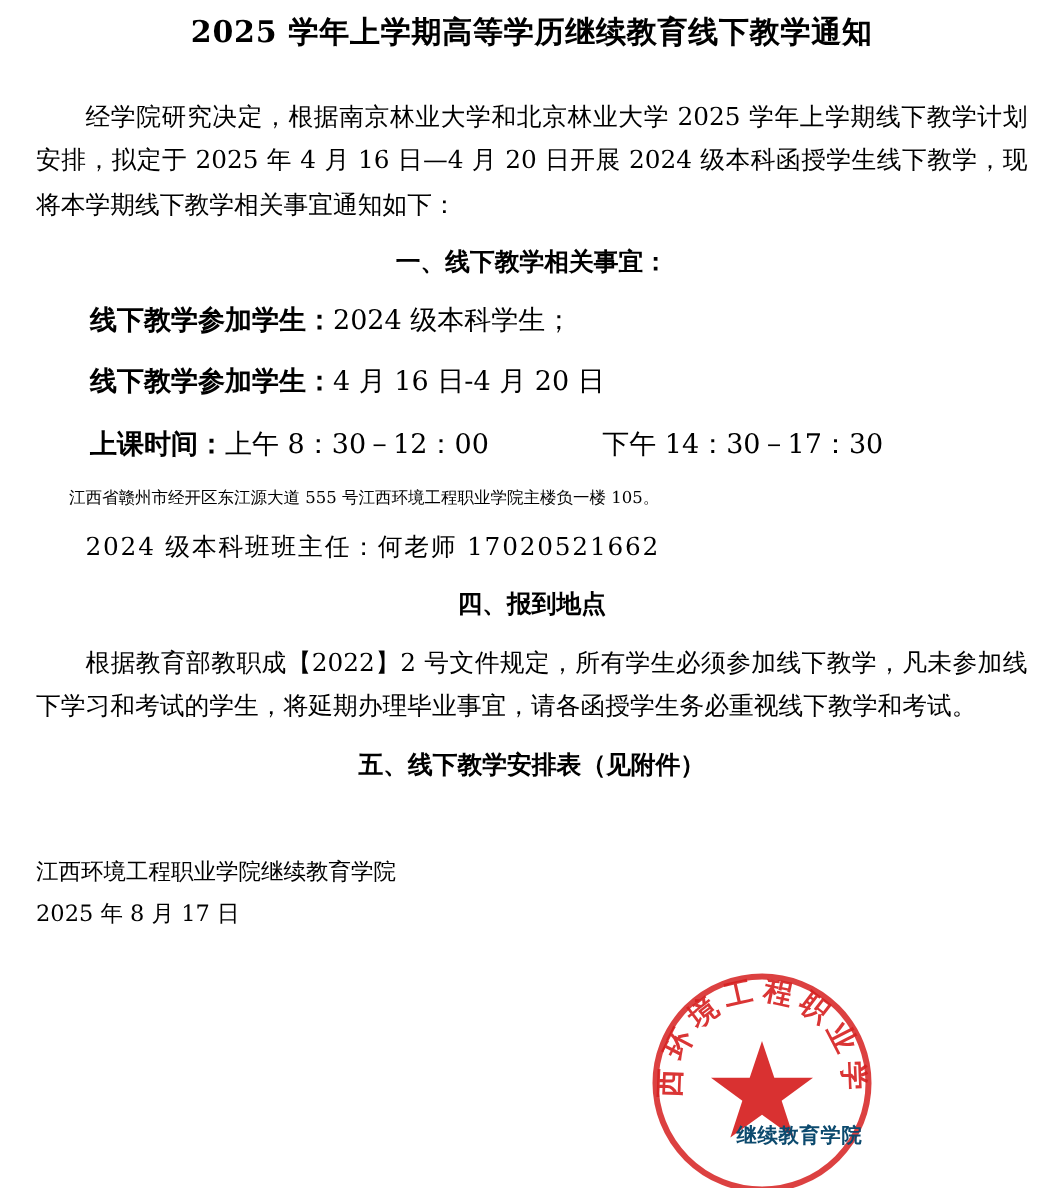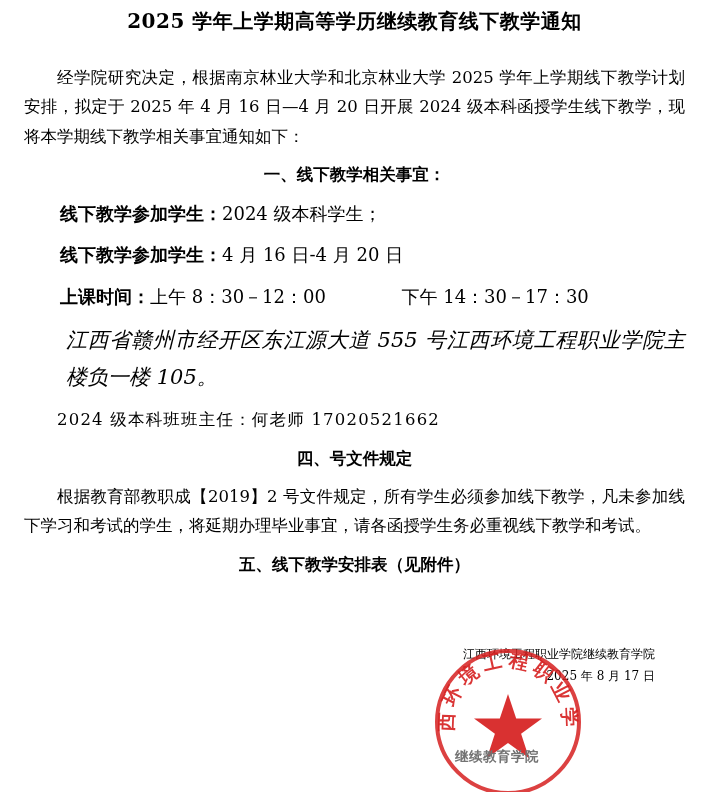--- a/index.html
+++ b/index.html
@@ -65,30 +65,28 @@
     line-height: 1.78;
     padding-left: 2em;
     text-align: justify;
   }
   .contact-line {
     letter-spacing: 1.2px;
   }
   .addr-wrap {
     padding-left: 2em;
     margin: 0 0 9px 0;
-    font-size: 21px;
+    font-size: 11px;
     line-height: 1.78;
     text-align: justify;
-    font-style: italic;
   }
   .signature {
-    margin-top: 64px;
-    text-align: right;
+    margin-top: 44px;
     padding-right: 30px;
-    font-size: 12px;
+    font-size: 15px;
     line-height: 1.85;
     position: relative;
     z-index: 1;
   }
   .sig-line {
     display: block;
   }
   .stamp {
     position: absolute;
     left: 432px;
@@ -97,22 +95,22 @@
     height: 152px;
     z-index: 3;
     pointer-events: none;
   }
   .stamp svg { display:block; }
   .stamp-text-small {
     position: absolute;
     left: 455px;
     top: 740px;
     width: 120px;
-    text-align: left;
-    color: #737373;
+    text-align: right;
+    color: #0c4a6e;
     font-size: 13.5px;
     font-weight: bold;
     letter-spacing: 0.5px;
     z-index: 4;
   }
 </style>
 </head>
 <body>
 
 <div class="page">
@@ -134,22 +132,22 @@
     </div>
 
     <div class="sub">
       <b>上课时间：</b><span>上午 8：30－12：00</span><span style="display:inline-block;width:4.2em;"></span><span>下午 14：30－17：30</span>
     </div>
 
     <div class="addr-wrap">江西省赣州市经开区东江源大道 555 号江西环境工程职业学院主楼负一楼 105。</div>
 
     <div class="sub-plain contact-line">2024 级本科班班主任：何老师 17020521662</div>
 
-    <div class="heading">四、号文件规定</div>
-    <p class="indent2">根据教育部教职成【2019】2 号文件规定，所有学生必须参加线下教学，凡未参加线下学习和考试的学生，将延期办理毕业事宜，请各函授学生务必重视线下教学和考试。</p>
+    <div class="heading">四、报到地点</div>
+    <p class="indent2">根据教育部教职成【2022】2 号文件规定，所有学生必须参加线下教学，凡未参加线下学习和考试的学生，将延期办理毕业事宜，请各函授学生务必重视线下教学和考试。</p>
 
     <div class="heading">五、线下教学安排表（见附件）</div>
 
     <div class="signature">
       <span class="sig-line">江西环境工程职业学院继续教育学院</span>
       <span class="sig-line">2025 年 8 月 17 日</span>
     </div>
 
   </div>
 

